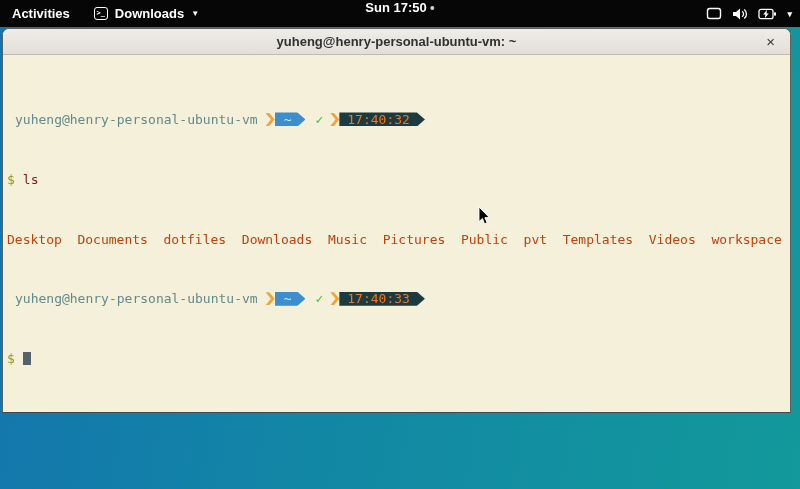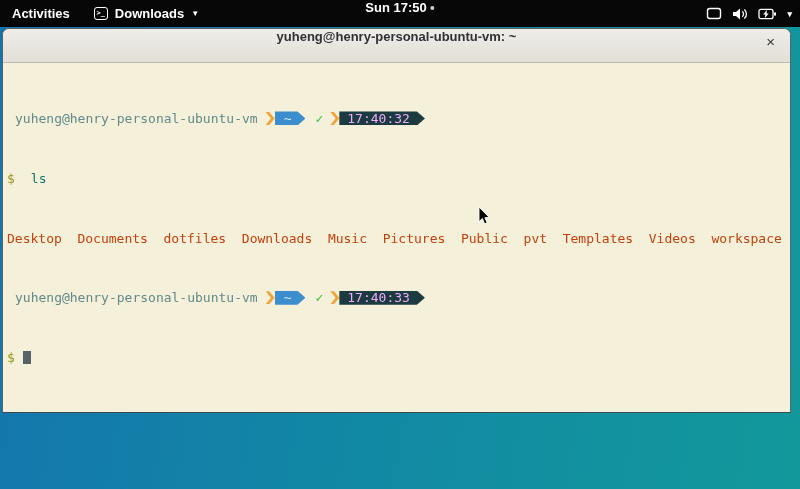--- a/index.html
+++ b/index.html
@@ -33,57 +33,57 @@
   .tb-right { position:absolute; right:8px; top:0; height:27px; display:flex; align-items:center; gap:10px; }
   .tray-caret { font-size:9px; color:#fff; }
 
   
   .window {
     position:absolute; left:2px; top:28px; width:789px; height:385px;
     background:#F5F0DA; border:1px solid #5a6268; border-bottom-color:#3e4a50;
     border-radius:7px 7px 0 0; overflow:hidden;
   }
   .titlebar {
-    position:relative; height:34px;
+    position:relative; height:26px;
     background:linear-gradient(#EFEDE8,#E2DFD8);
     border-bottom:1px solid #BFBBB2;
-    display:flex; justify-content:center;
+    display:flex; align-items:center; justify-content:center;
     font-size:13px; font-weight:bold; color:#2F3134;
   }
   .close-btn {
     position:absolute; right:10px; top:0; height:26px; line-height:25px;
     font-size:15px; font-weight:normal; color:#3a3a3a; padding:0 5px; cursor:default;
   }
 
   
   .term {
-    padding:3px 4px;
+    padding:12px 4px;
     font-family:"DejaVu Sans Mono","Liberation Mono",monospace;
     font-size:13px; color:#333; white-space:pre;text-align:right;
   }
   .line { height:14.8px; display:flex; align-items:center; white-space:pre; }
   .indent { padding-left:8px; }
   .user { color:#628A8A; }
   .chev {
     flex:none; width:9px; height:13px; background:#EFA43C; margin-left:8px;
     clip-path:polygon(0 0,40% 0,100% 50%,40% 100%,0 100%,58% 50%);
   }
   .chev.pre-dark { margin-left:0; }
   .seg { flex:none; height:14px; display:flex; align-items:center; font-size:13px; }
   .seg-blue {
     background:#3D8ECE; color:#CFE9FA; padding:0 14px 0 9px;
     clip-path:polygon(0 0,calc(100% - 8px) 0,100% 50%,calc(100% - 8px) 100%,0 100%);
   }
   .seg-dark {
-    background:#1C3B41; color:#f0abfc; padding:0 15px 0 8px;
+    background:#1C3B41; color:#f97316; padding:0 15px 0 8px;
     clip-path:polygon(0 0,calc(100% - 8px) 0,100% 50%,calc(100% - 8px) 100%,0 100%);
   }
   .check { color:#3CC23C; font-weight:bold; margin:0 7px 0 10px; }
   .sym { color:#97971A; }
-  .cmd-text { color:#0f766e; margin-left:16px; }
+  .cmd-text { color:#7f1d1d; margin-left:8px; }
   .dirs { color:#c2410c; }
   .cursor-block { width:8px; height:13px; background:#566267; margin-left:8px; flex:none; }
 
   .mouse-cursor { position:absolute; left:478px; top:206px; pointer-events:none; }
 </style>
 </head>
 <body>
 
 <div class="topbar">
   <div class="tb-item tb-activities">Activities</div>

